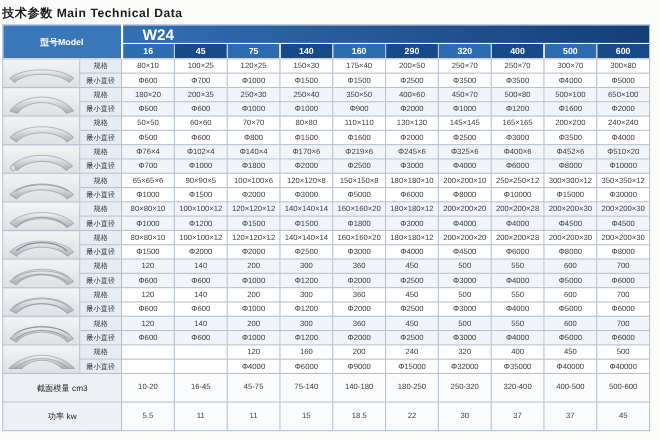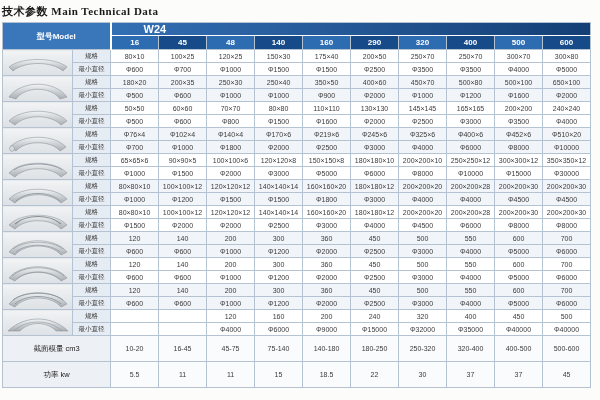--- a/index.html
+++ b/index.html
@@ -5,26 +5,26 @@
   :root{
     --border:#b5c2d2; --header-dark:#174a88; --header-light:#2e6cb2;
     --series-from:#336fb4; --series-to:#143f75; --model-bg:#3a76ba;
     --label-bg:#e6ecf3; --tint:#f1f5f9; --icon-from:#f1f3f4; --icon-to:#dde1e5;
     --text:#3b3b3b;
   }
   *{box-sizing:border-box; margin:0; padding:0;}
   html,body{width:600px; height:400px; overflow:hidden;}
   body{background:#fcfcfa; font-family:"Liberation Sans", sans-serif;}
   .page{padding:2px 0 0 2px;}
-  .title{font-size:11px; font-weight:bold; color:#1a1a1a; margin:2px 0 3px 0; letter-spacing:0.5px;font-family:Liberation Serif, serif;}
+  .title{font-size:11px; font-weight:bold; color:#1a1a1a; margin:2px 0 3px 0; letter-spacing:0.5px;}
   table{border-collapse:collapse; table-layout:fixed; width:588px;}
   th,td{border:1px solid var(--border); overflow:hidden; white-space:nowrap; padding:0; text-align:center;}
   th.model{background:var(--model-bg); color:#fff; font-size:8px; font-weight:bold; border-right:2px solid #fff;margin-left:28px;}
   th.series{background:linear-gradient(90deg,var(--series-from),var(--series-to)); color:#fff;
-            font-size:11px; font-weight:bold; text-align:left; padding-left:32px; height:13px;
+            font-size:14px; font-weight:bold; text-align:left; padding-left:18px; height:13px;
             border-bottom:1px solid #fff;}
   th.szcol{color:#fff; font-size:8px; font-weight:bold; height:14px;}
   th.szcol.light{background:var(--header-light);margin-top:15px;} th.szcol.dark{background:var(--header-dark);}
   td.val{font-size:7px; color:var(--text); height:13px; background:#fff;}
   td.lbl{font-size:6.5px; color:#333; background:var(--label-bg); height:13px;}
   tr.tint td.val{background:var(--tint);}
   td.icon-cell{background:linear-gradient(var(--icon-from),var(--icon-to)); border-right:1px solid var(--border);}
   td.foot-lbl{font-size:7.5px; color:#222; background:#edf0f4; height:26px;}
   tr.foot td.val{height:14px; background:#fafbfc;}
   svg{display:block; margin:0 auto;}
@@ -41,21 +41,21 @@
       <col span="10" style="width:48px">
     </colgroup>
     <thead id="thead">
         <tr>
           <th class="model" colspan="2" rowspan="2">型号Model</th>
    <th class="series" colspan="10">W24</th>
         </tr>
    <tr>
           <th class="szcol light">16</th>
           <th class="szcol dark">45</th>
-          <th class="szcol light">48</th>
+          <th class="szcol light">75</th>
           <th class="szcol dark">140</th>
           <th class="szcol light">160</th>
           <th class="szcol dark">290</th>
           <th class="szcol light">320</th>
           <th class="szcol dark">400</th>
           <th class="szcol light">500</th>
           <th class="szcol dark">600</th>
         </tr>
       </thead>
     <tbody id="tbody">

